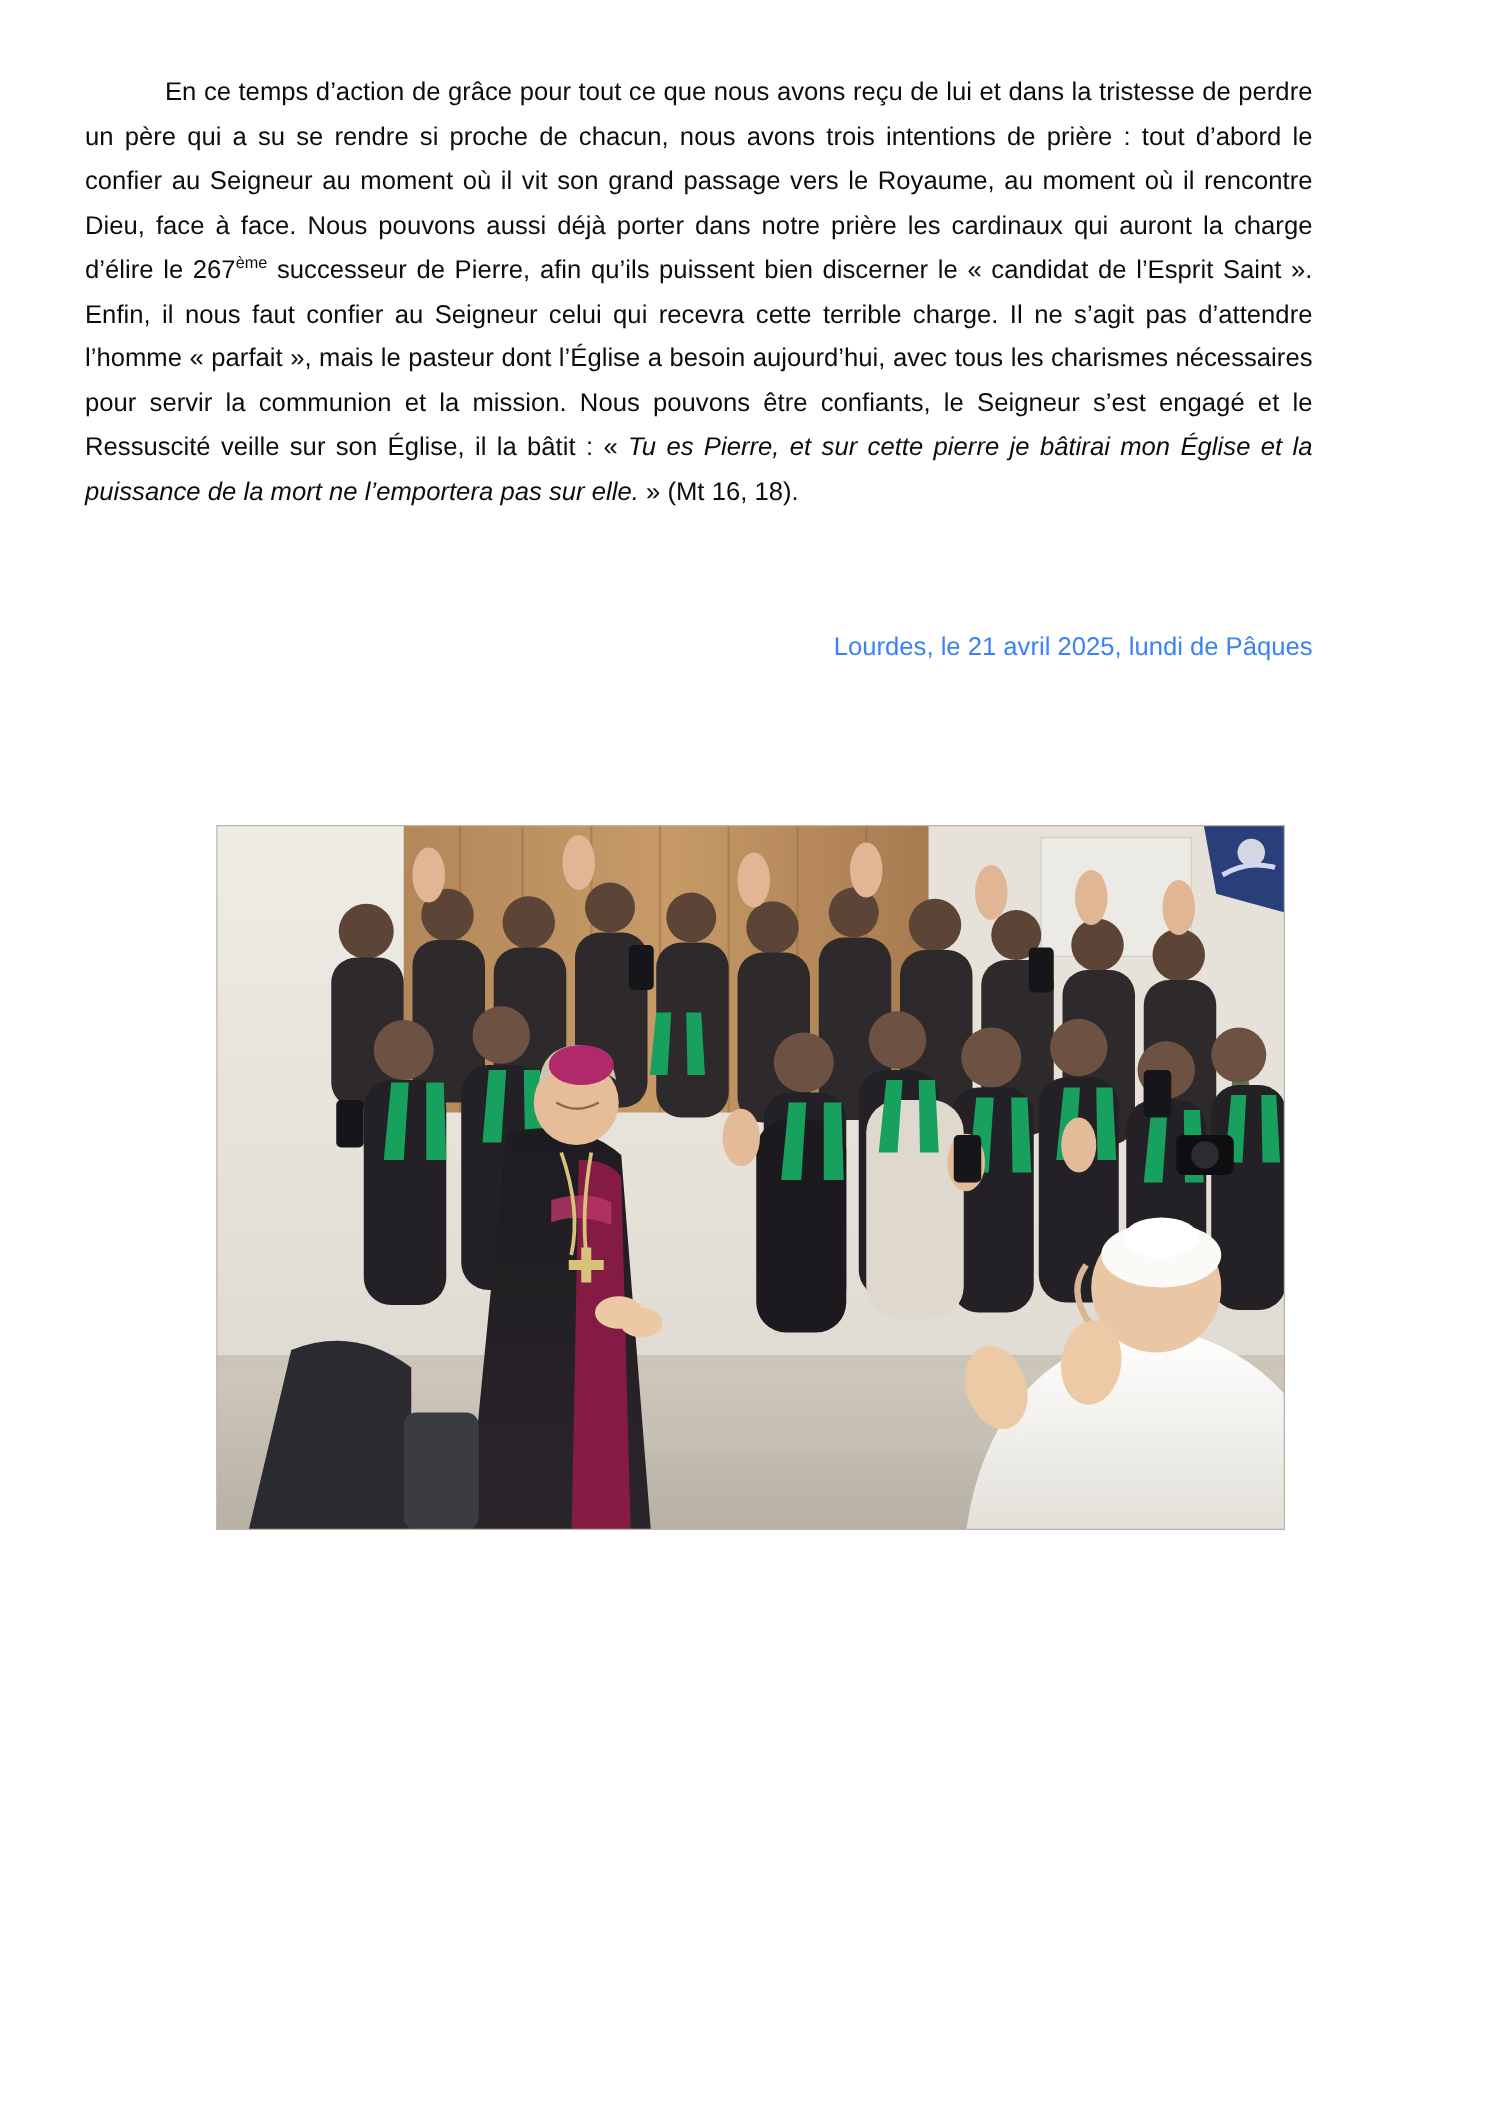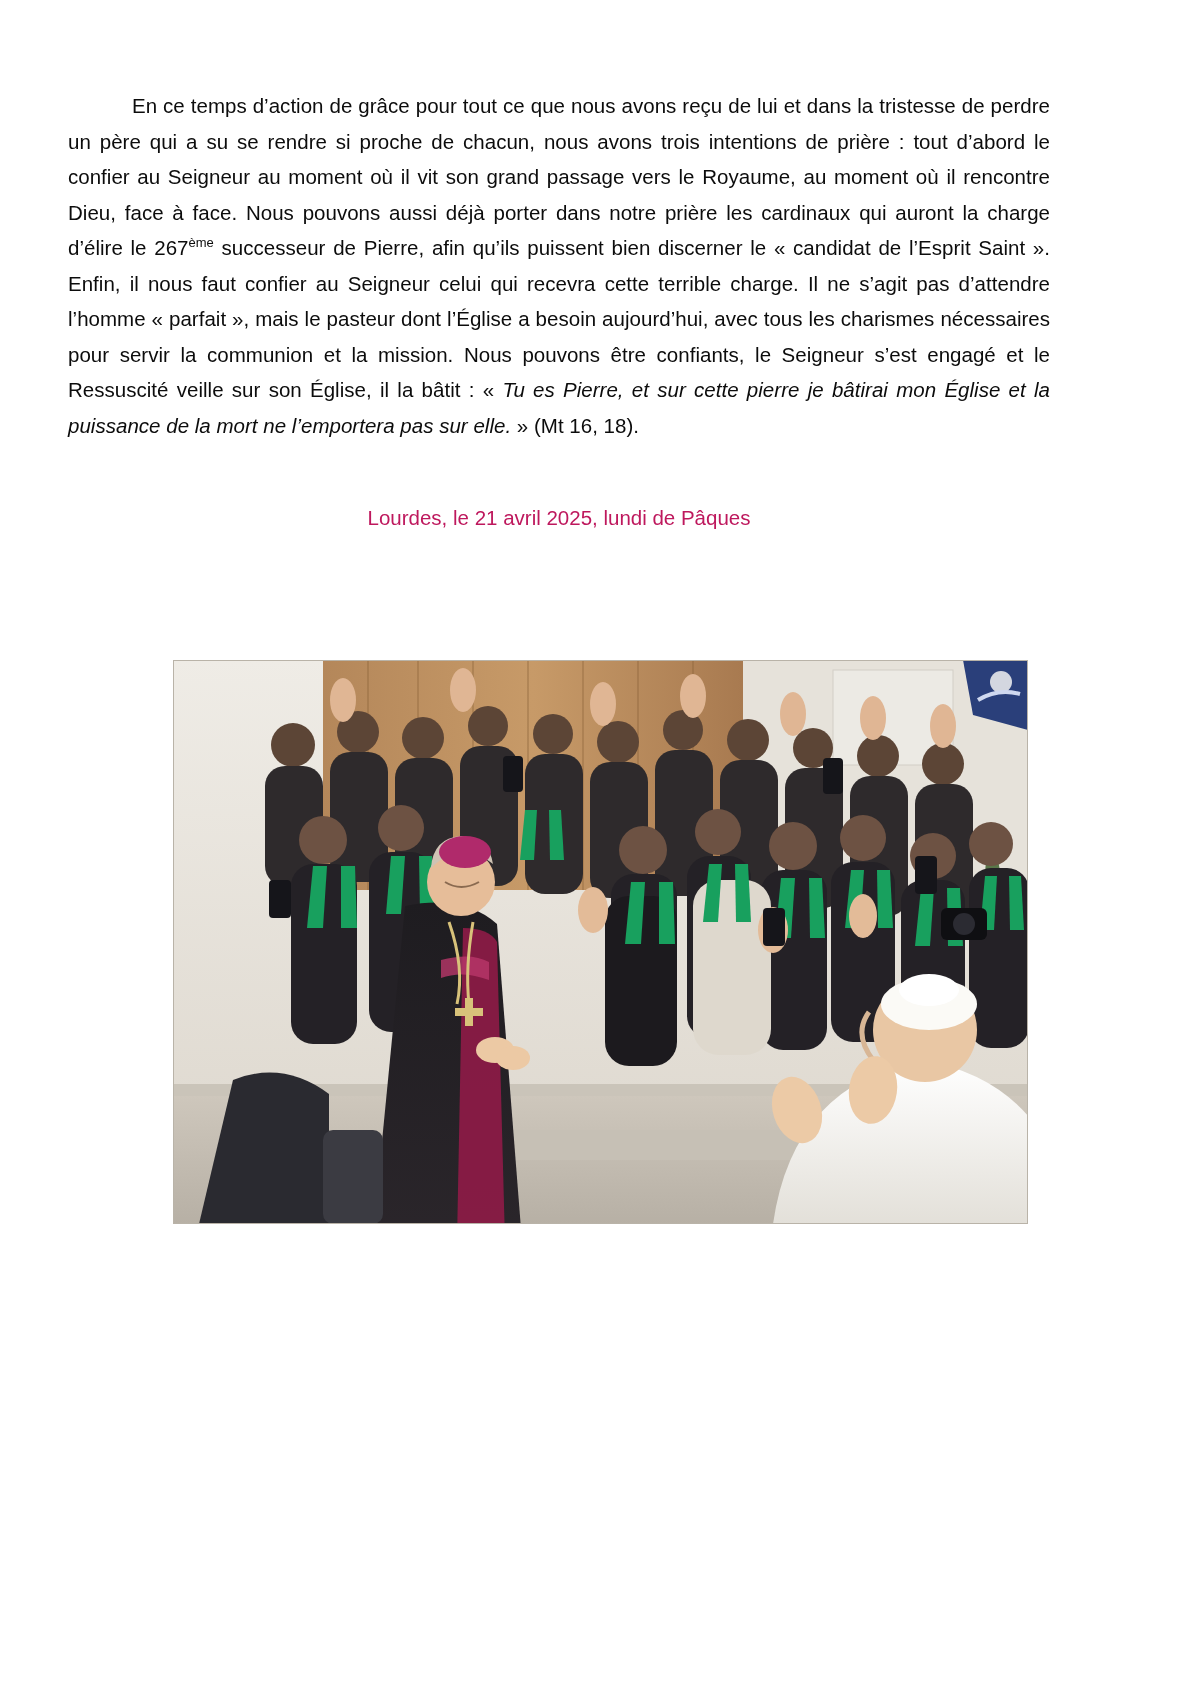--- a/index.html
+++ b/index.html
@@ -16,21 +16,21 @@
     overflow: hidden;
   }
   .page {
     position: absolute;
     inset: 0;
     padding: 0;
   }
   .content {
     position: absolute;
     left: 68px;
-    top: 88px;
+    top: 56px;
     width: 982px;
   }
   .body-paragraph {
     font-size: 20.5px;
     line-height: 35.5px;
     text-align: justify;
     text-justify: inter-word;
     text-indent: 64px;
     margin: 0;
     color: #0c0c0c;
@@ -42,24 +42,24 @@
     line-height: 0;
   }
   .body-paragraph .quote-italic {
     font-style: italic;
   }
   .signature-block {
     position: absolute;
     left: 68px;
     top: 500px;
     width: 982px;
-    text-align: center;
+    text-align: right;
     font-size: 20.5px;
     line-height: 35.5px;
-    color: #be185d;
+    color: #3b82f6;
   }
   .signature-line {
     display: block;
   }
   
   .photo-figure {
     position: absolute;
     left: 133px;
     top: 644px;
     width: 855px;

